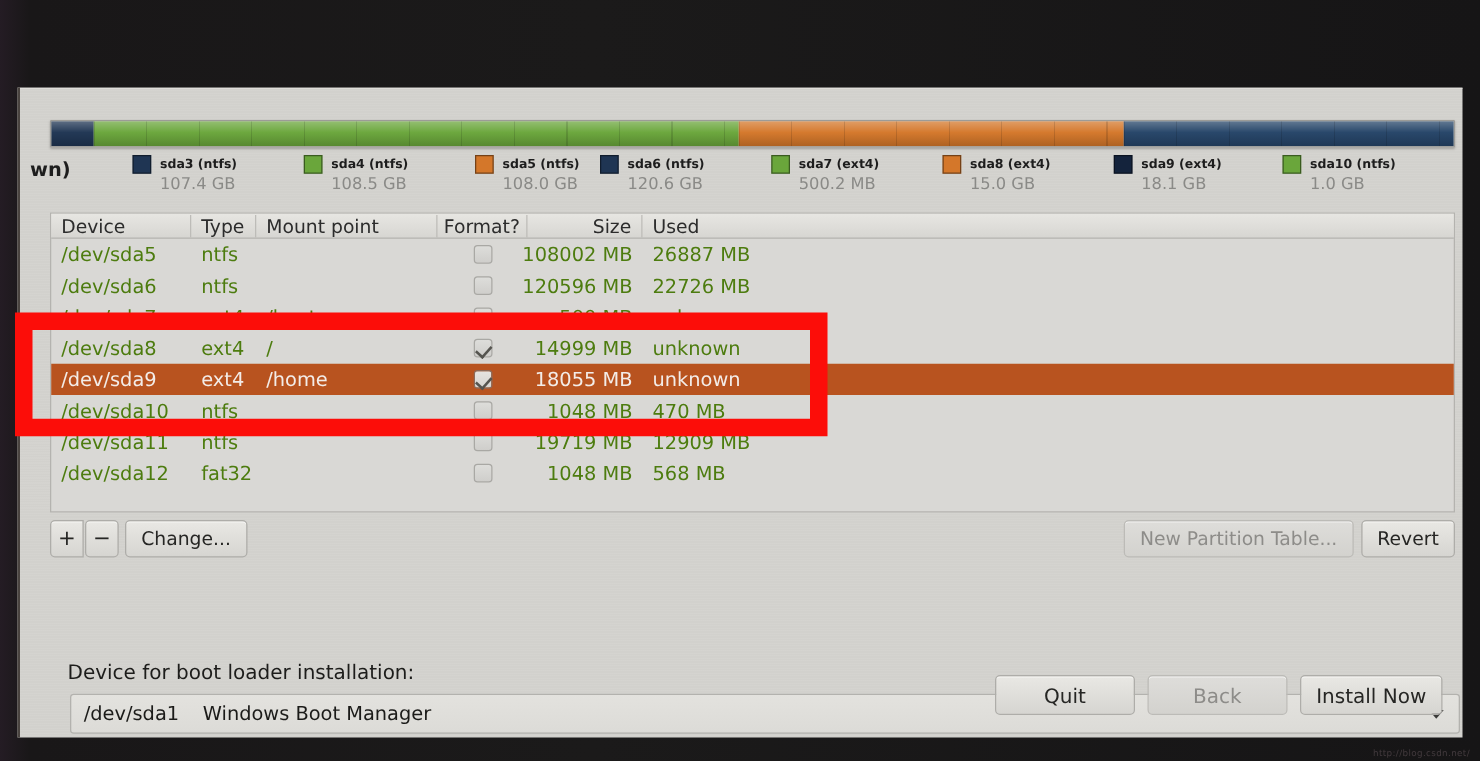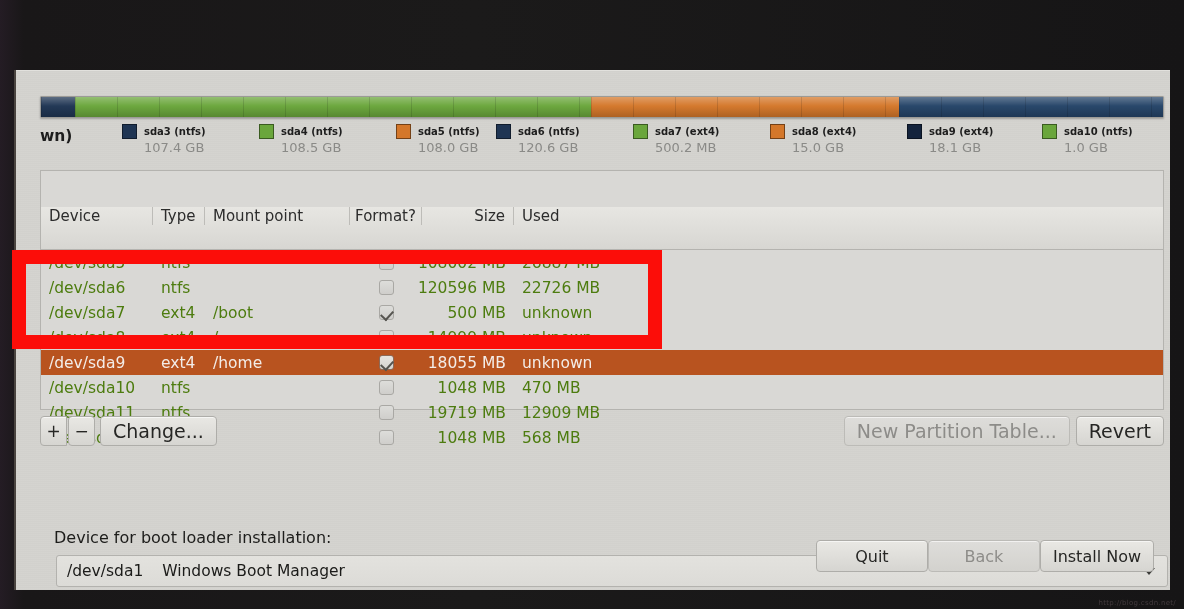--- a/index.html
+++ b/index.html
@@ -37,33 +37,33 @@
   #bar-wrap { position:absolute; left:24px; top:26px; width:1124px; height:22px; }
   #bar { position:absolute; inset:0; display:flex;
     border:1px solid #9c9b97; border-radius:1px; overflow:hidden;
     box-shadow: 0 1px 2px rgba(0,0,0,.25); }
   .seg { height:100%; position:relative;
     background-image: linear-gradient(180deg, rgba(255,255,255,.28), rgba(255,255,255,.02) 45%, rgba(0,0,0,.18));
   }
   .seg::after{ content:""; position:absolute; inset:0;
     background-image: repeating-linear-gradient(90deg, rgba(0,0,0,.13) 0 1px, rgba(0,0,0,0) 1px 42px); }
   
-  #legend { position:absolute; left:24px; top:54px; width:1130px; height:42px; }
+  #legend { position:absolute; left:8px; top:54px; width:1130px; height:42px; }
   .leg { position:absolute; top:0; }
   .leg .row1 { display:flex; align-items:center; gap:7px; }
   .leg .sw { width:15px; height:15px; border:1px solid rgba(0,0,0,.45); display:block; }
   .leg .nm { font-size:10px; font-weight:bold; color:#1d1d1d; white-space:nowrap; }
   .leg .sz { font-size:13px; color:#8a8a87; margin-top:1px; margin-left:22px; white-space:nowrap; }
   .leg.trunc .nm { font-size:15.5px; font-weight:bold; }
   
   #table { position:absolute; left:24px; top:100px; width:1124px; height:240px;
     background:#d9d8d5; border:1px solid #b4b3af; }
-  #thead { display:flex; height:43px; align-items:flex-start;
+  #thead { display:flex; height:20px; align-items:flex-end;
     background: linear-gradient(180deg,#e7e6e2,#d7d6d2);
-    border-bottom:1px solid #b4b3af;margin-top:36px; }
+    border-bottom:1px solid #b4b3af; }
   #thead .th { font-size:15px; color:#2c2c2c; display:flex; align-items:center;
     padding:0 8px; border-right:1px solid #bdbcb8; }
   #thead .th:last-child { border-right:none; }
   #tbody { position:relative; }
   .trow { display:flex; height:25px; align-items:center; font-size:15.5px; color:#4d7c0f; }
   .trow.sel { background:#b8531f; color:#f3ece8; }
   .trow .td { padding:0 8px; display:flex; align-items:center; height:100%; white-space:nowrap; }
   .cb { width:15px; height:15px; border:1px solid #a9a8a4; border-radius:3px;
     background:linear-gradient(180deg,#ddddda,#cfcecb); position:relative; }
   .cb.on::after {
@@ -71,41 +71,41 @@
     border:solid #55544f; border-width:0 2.4px 2.4px 0; transform:rotate(42deg);
   }
   .trow.sel .cb { background:linear-gradient(180deg,#e6e4e0,#d6d4d0); border-color:#8d6a58; }
   
   .c-dev { width:112px; } .c-type { width:52px; } .c-mnt { width:145px; }
   .c-fmt { width:72px; justify-content:center; } .c-size { width:92px; justify-content:flex-end; }
   .c-used { width:100px; padding-left:14px; } .c-sys { flex:1; }
   
   #tools { position:absolute; left:24px; top:346px; width:1124px; height:34px; }
   .btn { background:linear-gradient(180deg,#e9e8e4,#d6d5d1); border:1px solid #aeada9;
-    border-radius:4px; font-size:19px; color:#262624; display:inline-flex;
+    border-radius:4px; font-size:15px; color:#262624; display:inline-flex;
     align-items:center; justify-content:center; height:30px; padding:0 12px;
     box-shadow:0 1px 0 rgba(255,255,255,.6) inset; }
   .btn.sq { width:27px; padding:0; font-size:17px; }
   .btn.disabled { color:#8d8c89; background:linear-gradient(180deg,#dedddA,#d3d2ce); border-color:#bcbbb7; }
   #plusminus { position:absolute; left:0; top:0; display:flex; gap:1px; align-items:center; }
   #plusminus .btn.sq:first-child { border-radius:4px 0 0 4px; }
   #changebtn { margin-left:4px; }
   #right-tools { position:absolute; right:0; top:0; display:flex; gap:6px; }
   
   #boot-label { position:absolute; left:38px; top:458px; font-size:16px; color:#1d1d1b; }
   #boot-select { position:absolute; left:40px; top:485px; width:1112px; height:32px;
     background:linear-gradient(180deg,#e3e2de,#dcdbd7); border:1px solid #b3b2ae;
     border-radius:3px; display:flex; align-items:center; }
   #boot-select .val { font-size:15.5px; color:#1b1b19; padding-left:10px; }
   #boot-select .val .dev { margin-right:14px; }
   #boot-select .arrow { margin-left:auto; margin-right:12px; width:0;height:0;
     border-left:6px solid transparent; border-right:6px solid transparent;
     border-top:7px solid #3b3b39; }
   
-  #actions { position:absolute; right:16px; bottom:18px; display:flex; }
+  #actions { position:absolute; right:16px; bottom:18px; display:flex; gap:10px; }
   #actions .btn { height:32px; min-width:112px; font-size:16px; }
   
   #redbox { position:absolute; left:12px; top:250px; width:650px; height:99px;
     border:14px solid #fc0d09; pointer-events:none; }
   
   #wm { position:absolute; right:8px; bottom:2px; font-size:7px;
     color:#4a4044; letter-spacing:.3px; opacity:.85; font-family:"DejaVu Sans", sans-serif; }
 </style>
 </head>
 <body>

